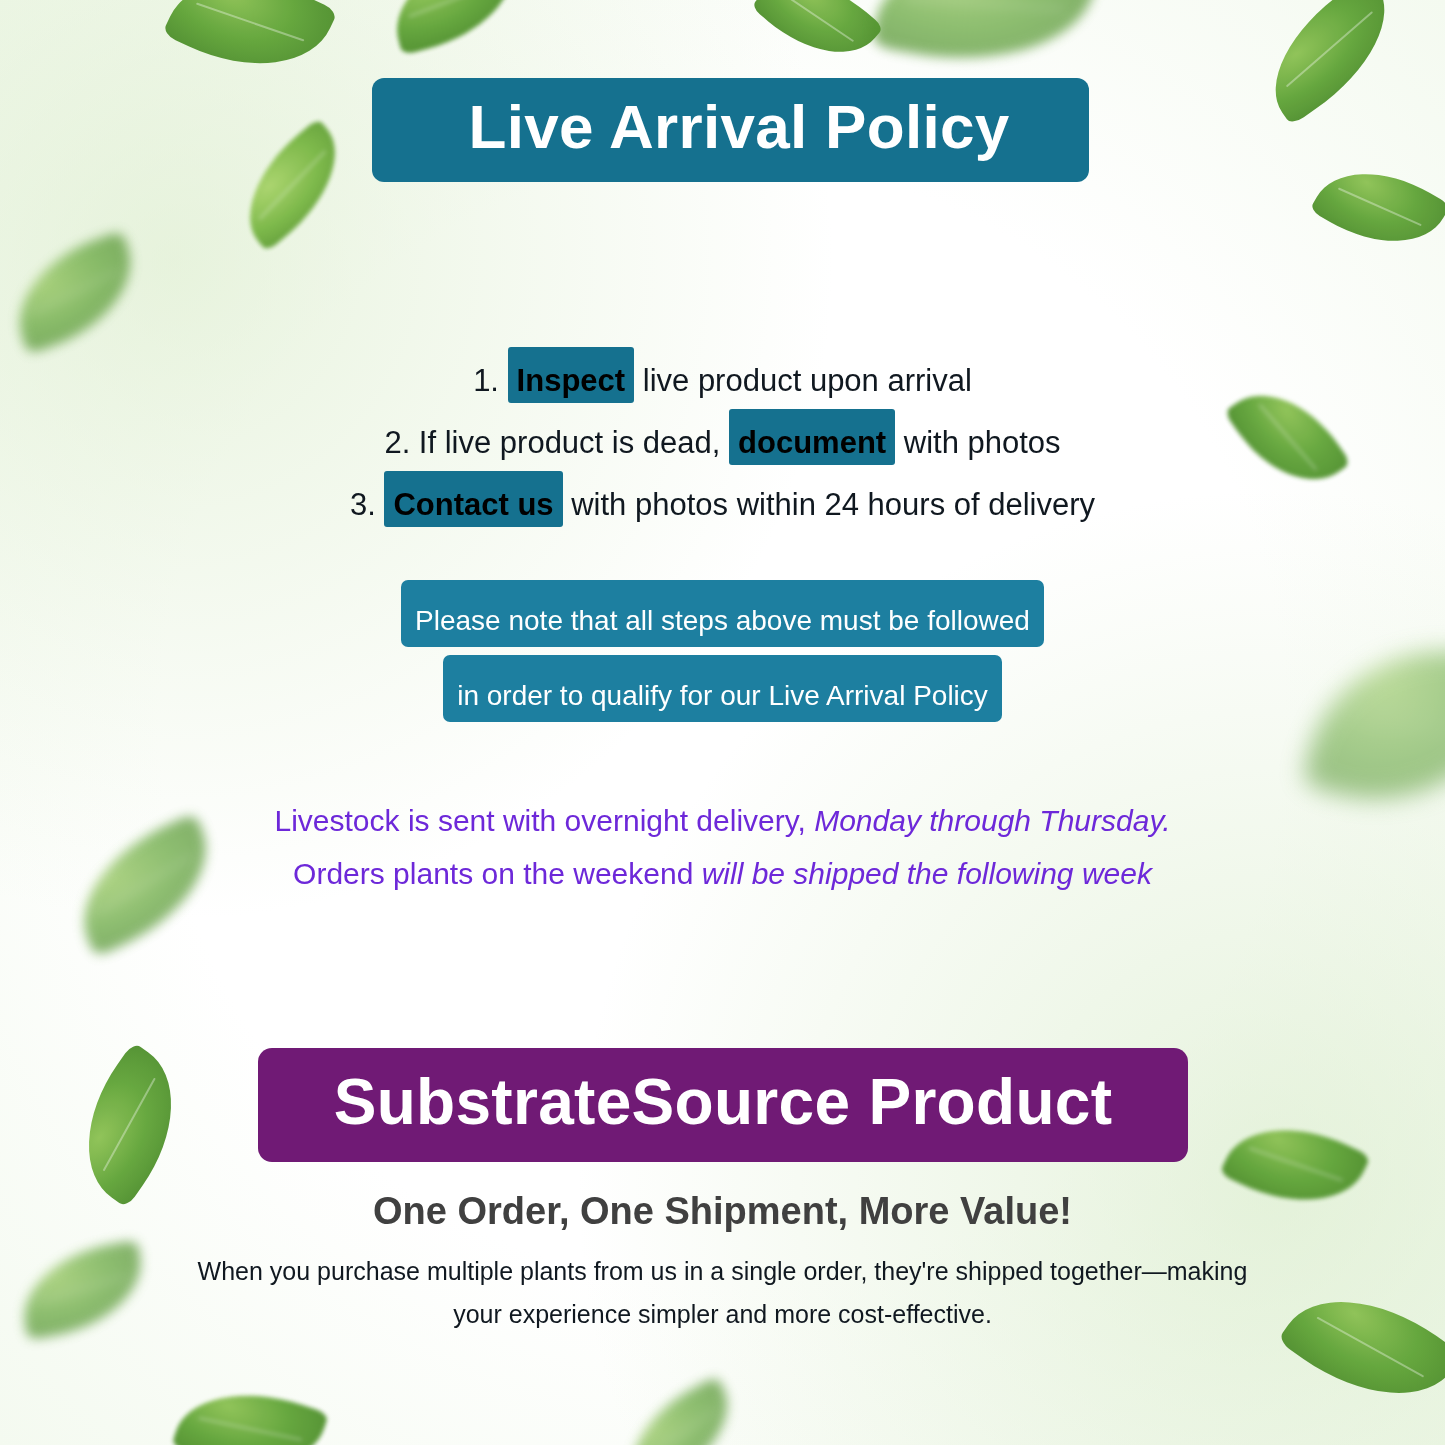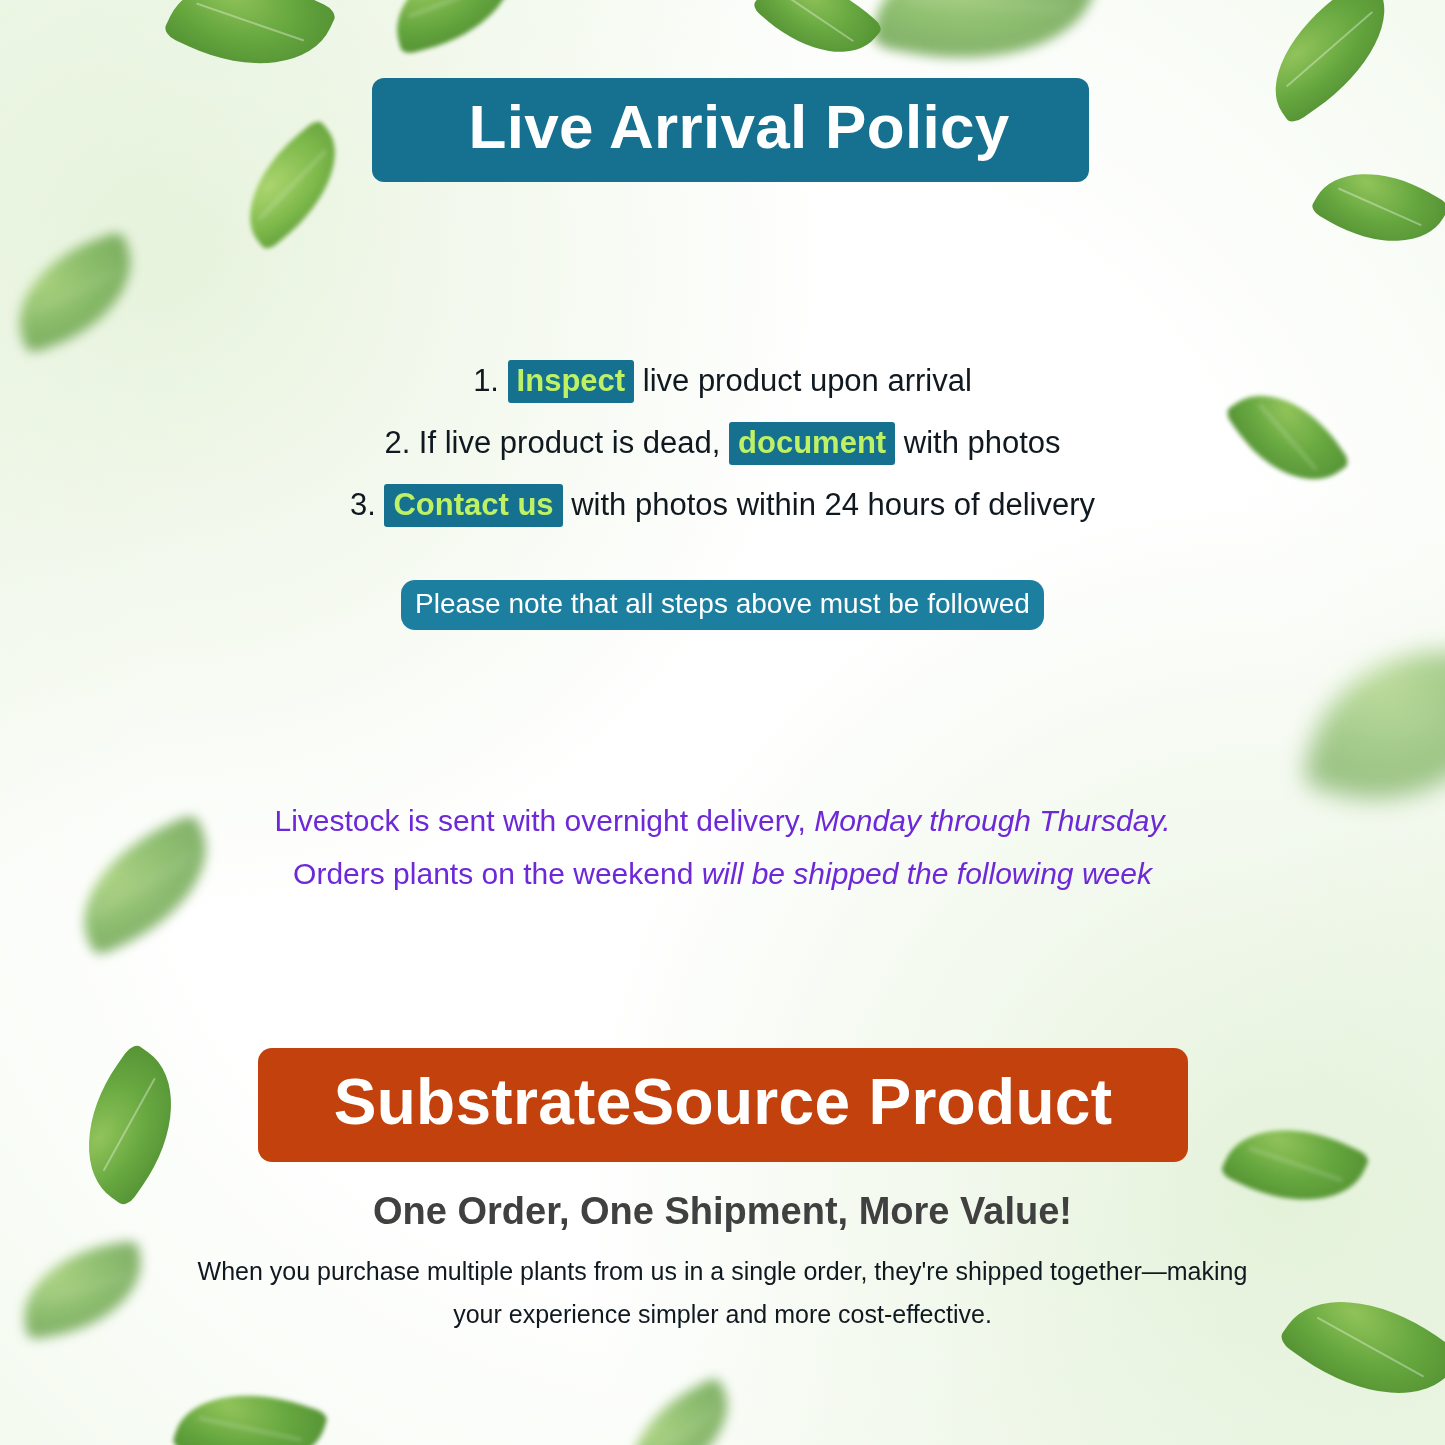--- a/index.html
+++ b/index.html
@@ -97,41 +97,41 @@
     top: 350px;
     width: 1085px;
     text-align: center;
     color: #101820;
     font-size: 31px;
     line-height: 2;
   }
   .step { white-space: nowrap; }
   .hl {
     background: #15718f;
-    color: #bef264;
+    color: #000000;
     font-weight: bold;
-    padding: 3px 9px 5px 9px;
+    padding: 16px 9px 5px 9px;
     border-radius: 3px;
   }
 
   .note {
     position: absolute;
     left: 300px;
     top: 580px;
     width: 845px;
     text-align: center;
     font-size: 28px;
     line-height: 1.0;
   }
   .note-line {
     display: inline-block;
     background: #1d7fa0;
     color: #ffffff;
-    padding: 10px 14px 12px 14px;
-    border-radius: 14px;
+    padding: 27px 14px 12px 14px;
+    border-radius: 7px;
     margin-bottom: 8px;
   }
 
   .shipping {
     position: absolute;
     left: 200px;
     top: 795px;
     width: 1045px;
     text-align: center;
     color: #6d28d9;
@@ -141,21 +141,21 @@
   .shipping i { font-style: italic; }
 
   .banner-substrate {
     position: absolute;
     left: 258px;
     top: 1048px;
     width: 930px;
     padding: 22px 0 28px 0;
     text-align: center;
     font-size: 64px;
-    background: #c2410c;
+    background: #701a75;
     border-radius: 14px;
   }
 
   .subhead {
     position: absolute;
     left: 200px;
     top: 1190px;
     width: 1045px;
     text-align: center;
     color: #404040;
@@ -210,20 +210,21 @@
     <div class="step">
       <span>2.</span><span> If live product is dead, </span><span class="hl">document</span><span> with photos</span>
     </div>
     <div class="step">
       <span>3.</span><span> </span><span class="hl">Contact us</span><span> with photos within 24 hours of delivery</span>
     </div>
   </div>
 
   <div class="note">
     <span class="note-line">Please note that all steps above must be followed</span><br>
+    <span class="note-line">in order to qualify for our Live Arrival Policy</span>
   </div>
 
   <div class="shipping">
     <span>Livestock is sent with overnight delivery, </span><i>Monday through Thursday.</i><br>
     <span>Orders plants on the weekend </span><i>will be shipped the following week</i><br>
   </div>
 
   <div class="banner banner-substrate">SubstrateSource Product</div>
 
   <div class="subhead">One Order, One Shipment, More Value!</div>

